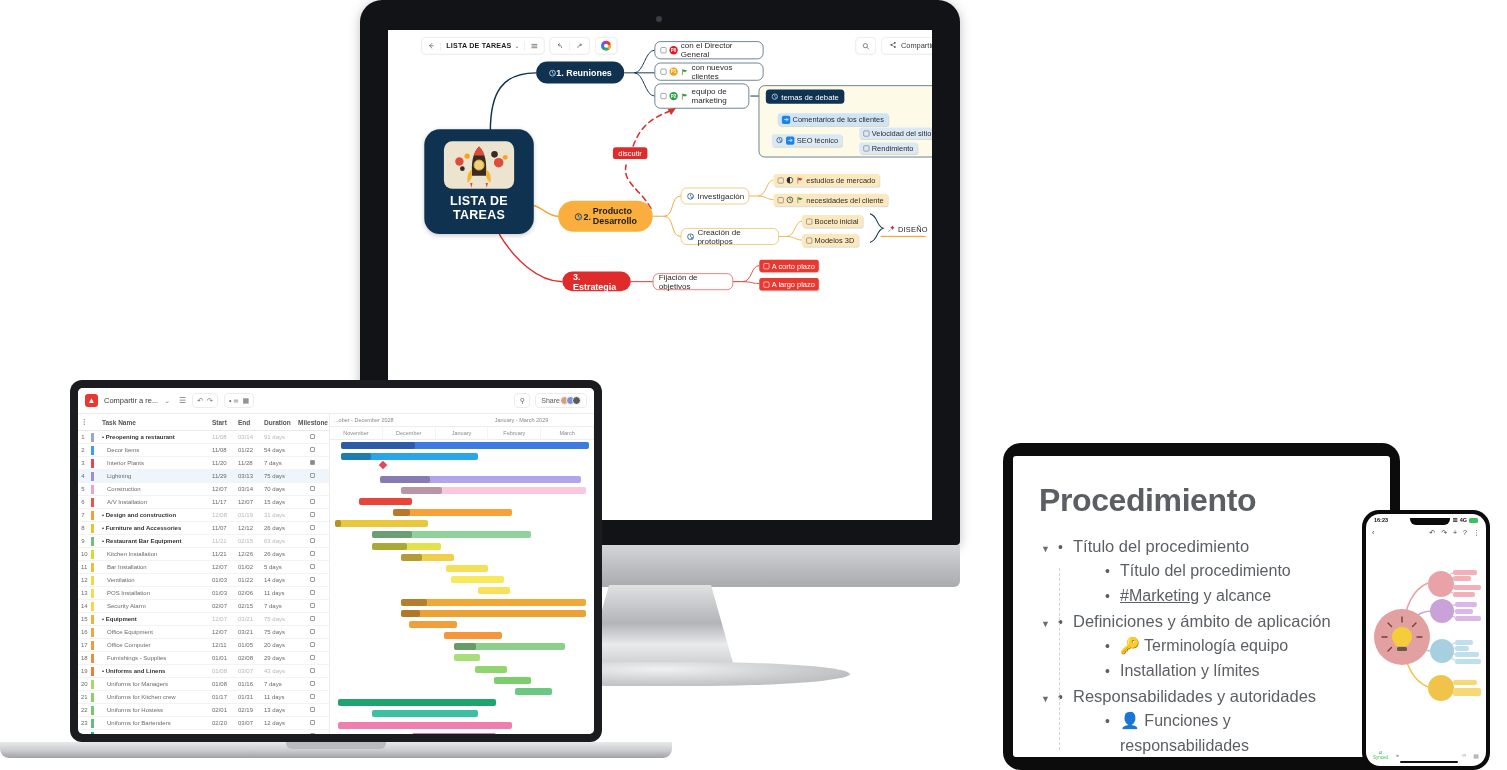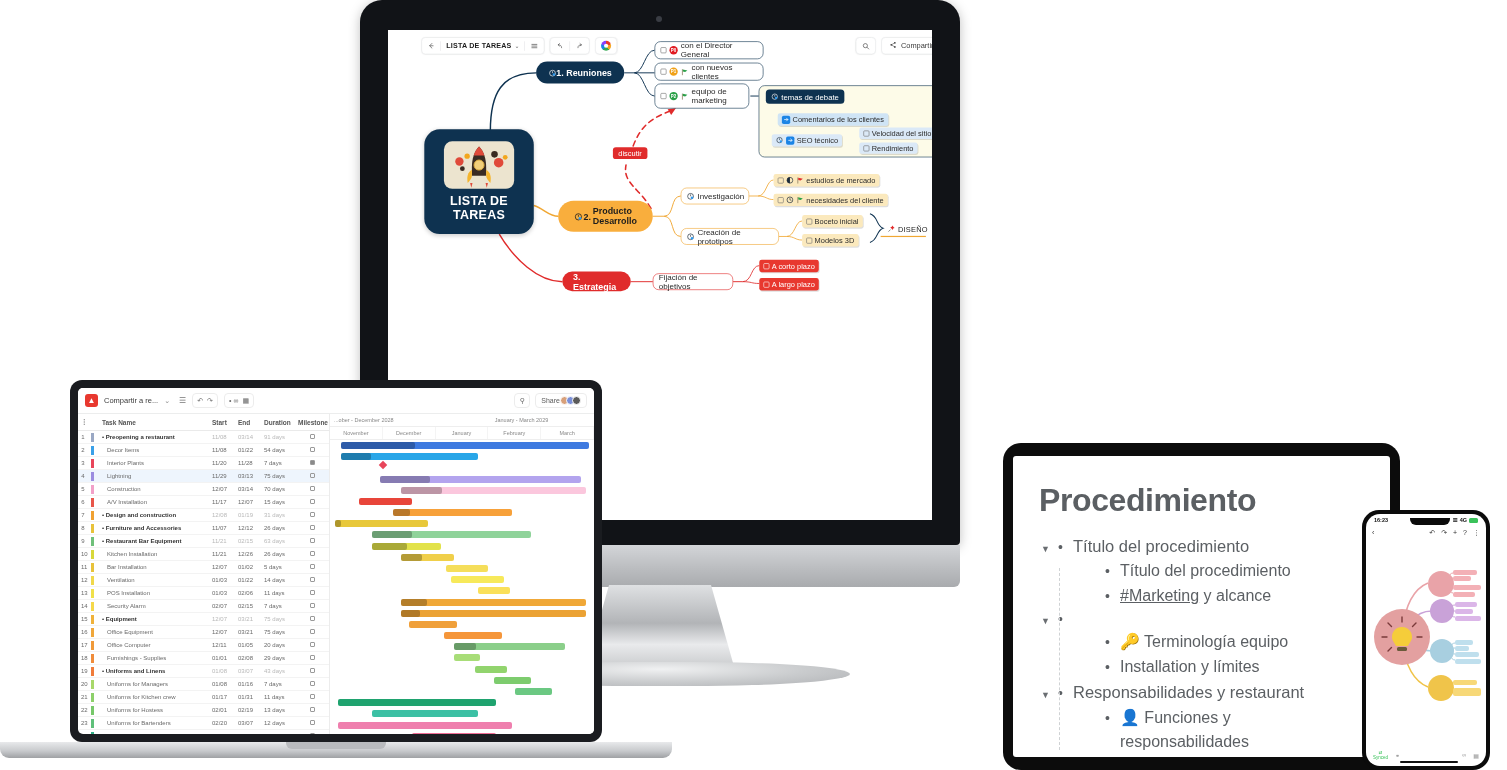--- a/index.html
+++ b/index.html
@@ -970,33 +970,34 @@
               <span class="dot">•</span>
               <span>Título del procedimiento</span>
             </div>
             <div class="ol-row l2">
               <span class="dot">•</span>
               <span><span class="uline">#Marketing</span> y alcance</span>
             </div>
             <div class="ol-row l1">
               <span class="tri">▼</span>
               <span class="dot">•</span>
+              <span>Definiciones y ámbito de aplicación</span>
             </div>
             <div class="ol-row l2">
               <span class="dot">•</span>
               <span>🔑 Terminología equipo</span>
             </div>
             <div class="ol-row l2">
               <span class="dot">•</span>
               <span>Installation y límites</span>
             </div>
             <div class="ol-row l1">
               <span class="tri">▼</span>
               <span class="dot">•</span>
-              <span>Responsabilidades y restaurant</span>
+              <span>Responsabilidades y autoridades</span>
             </div>
             <div class="ol-row l2">
               <span class="dot">•</span>
               <span>👤 Funciones y responsabilidades</span>
             </div>
           </div>
       </div>
     </div>
   </div>
   <div class="guide"></div>

